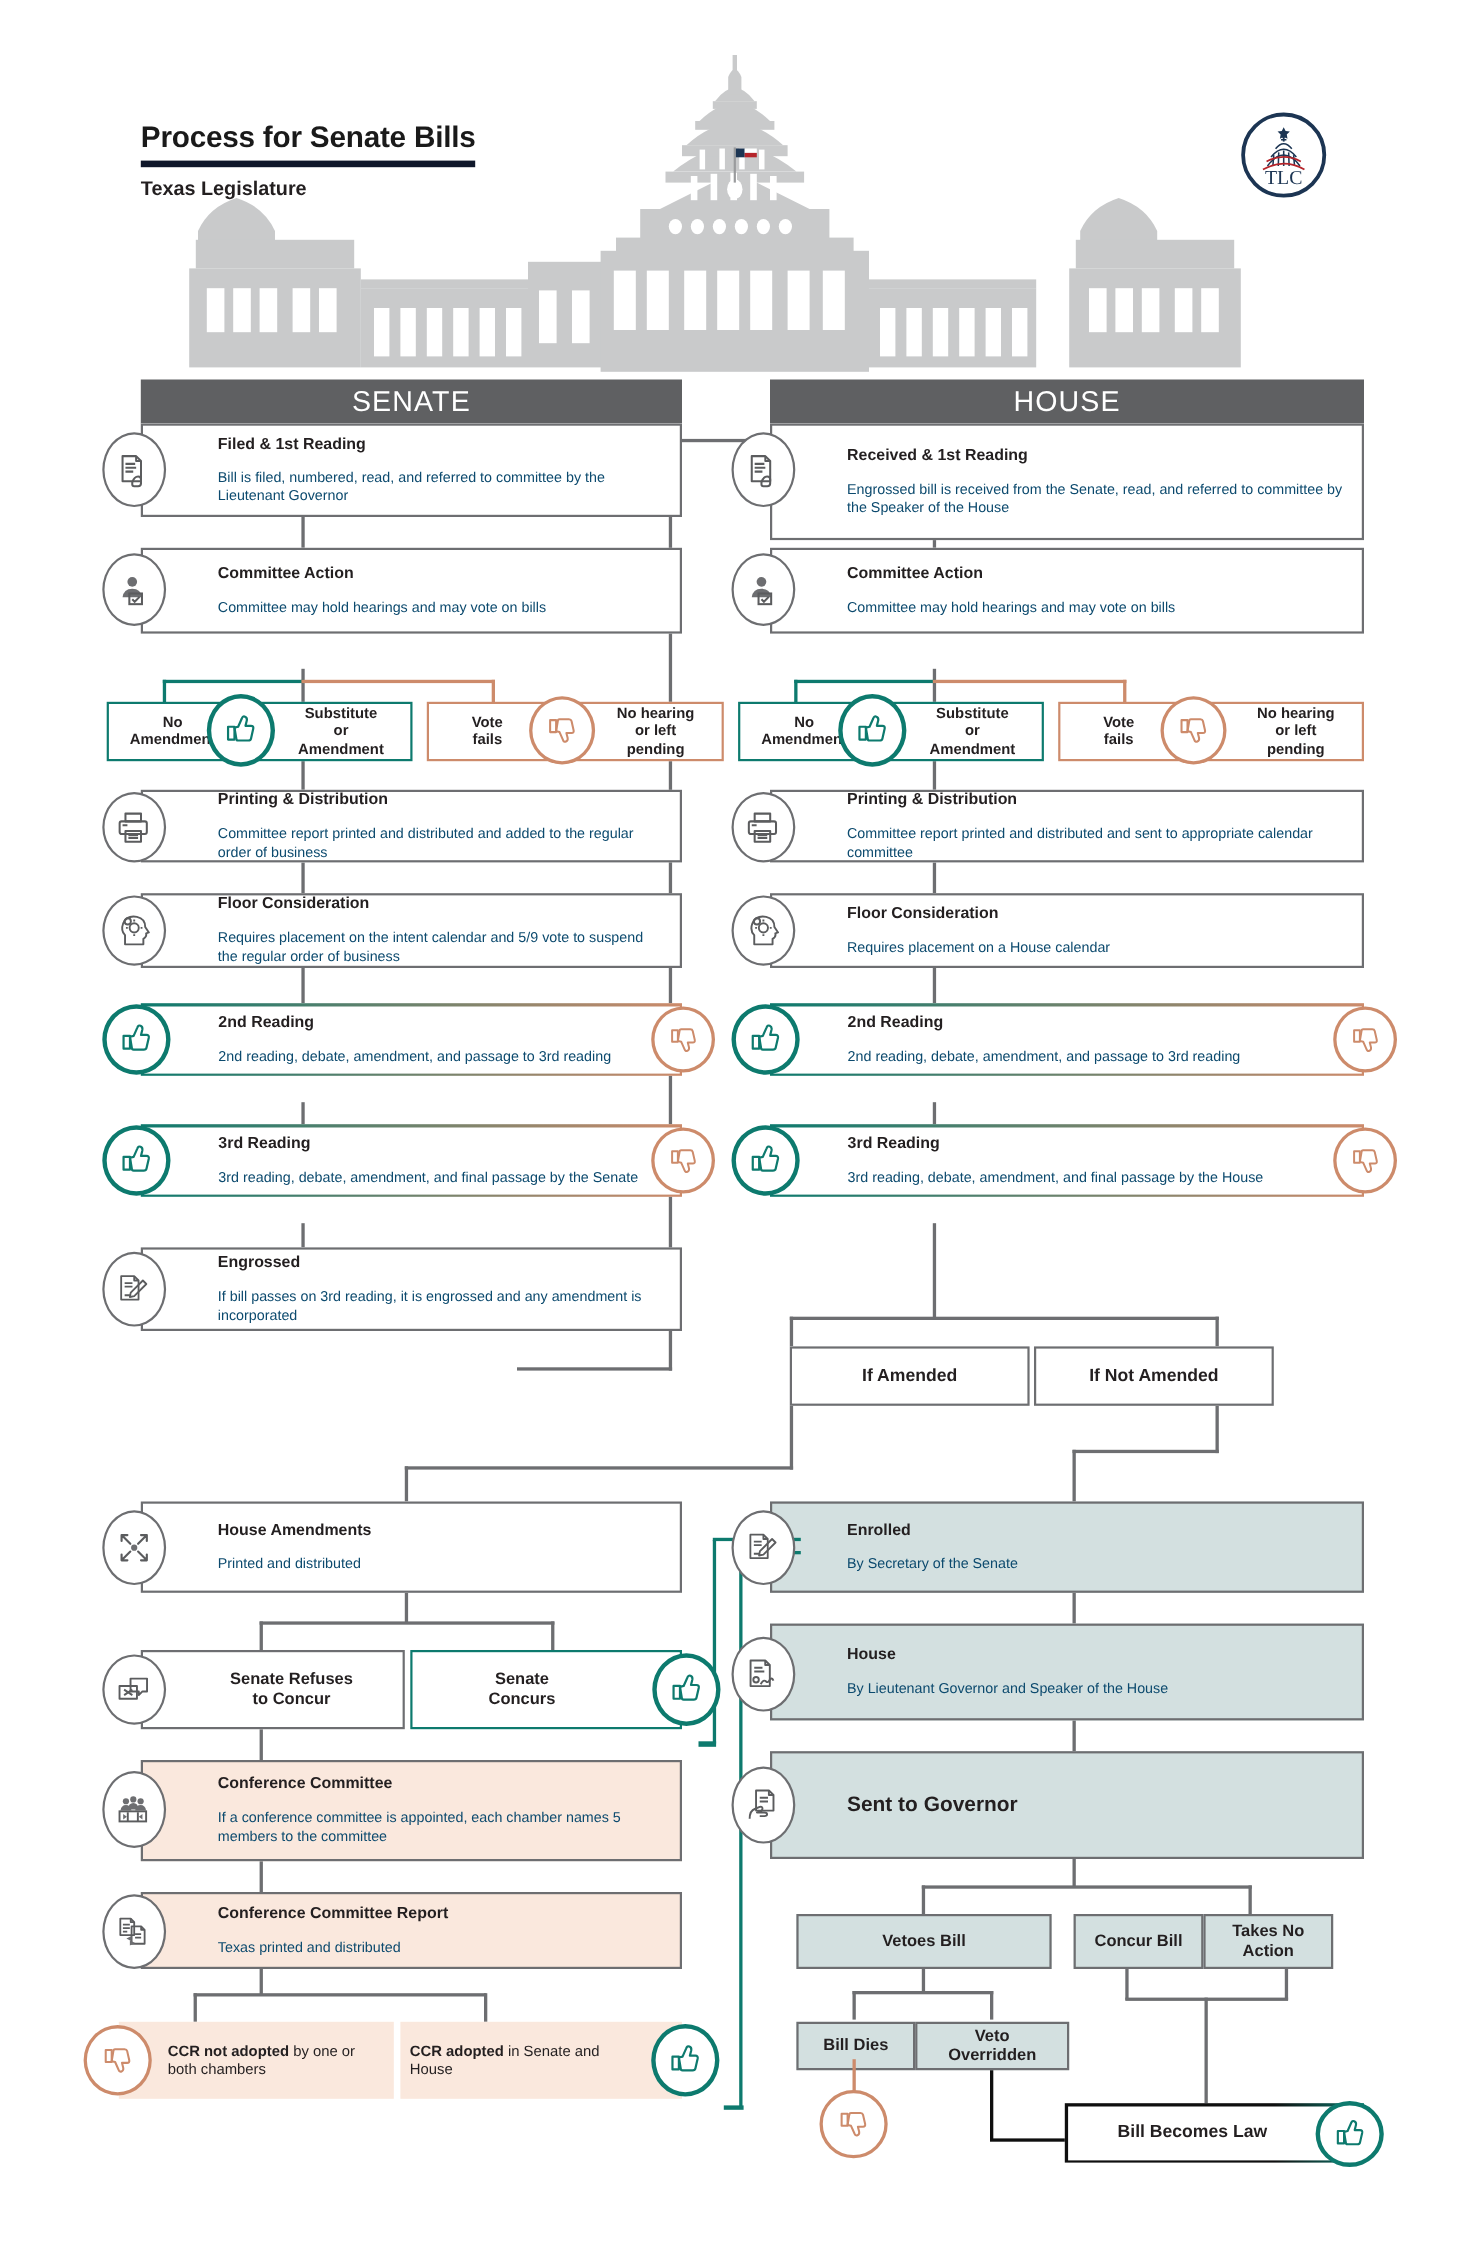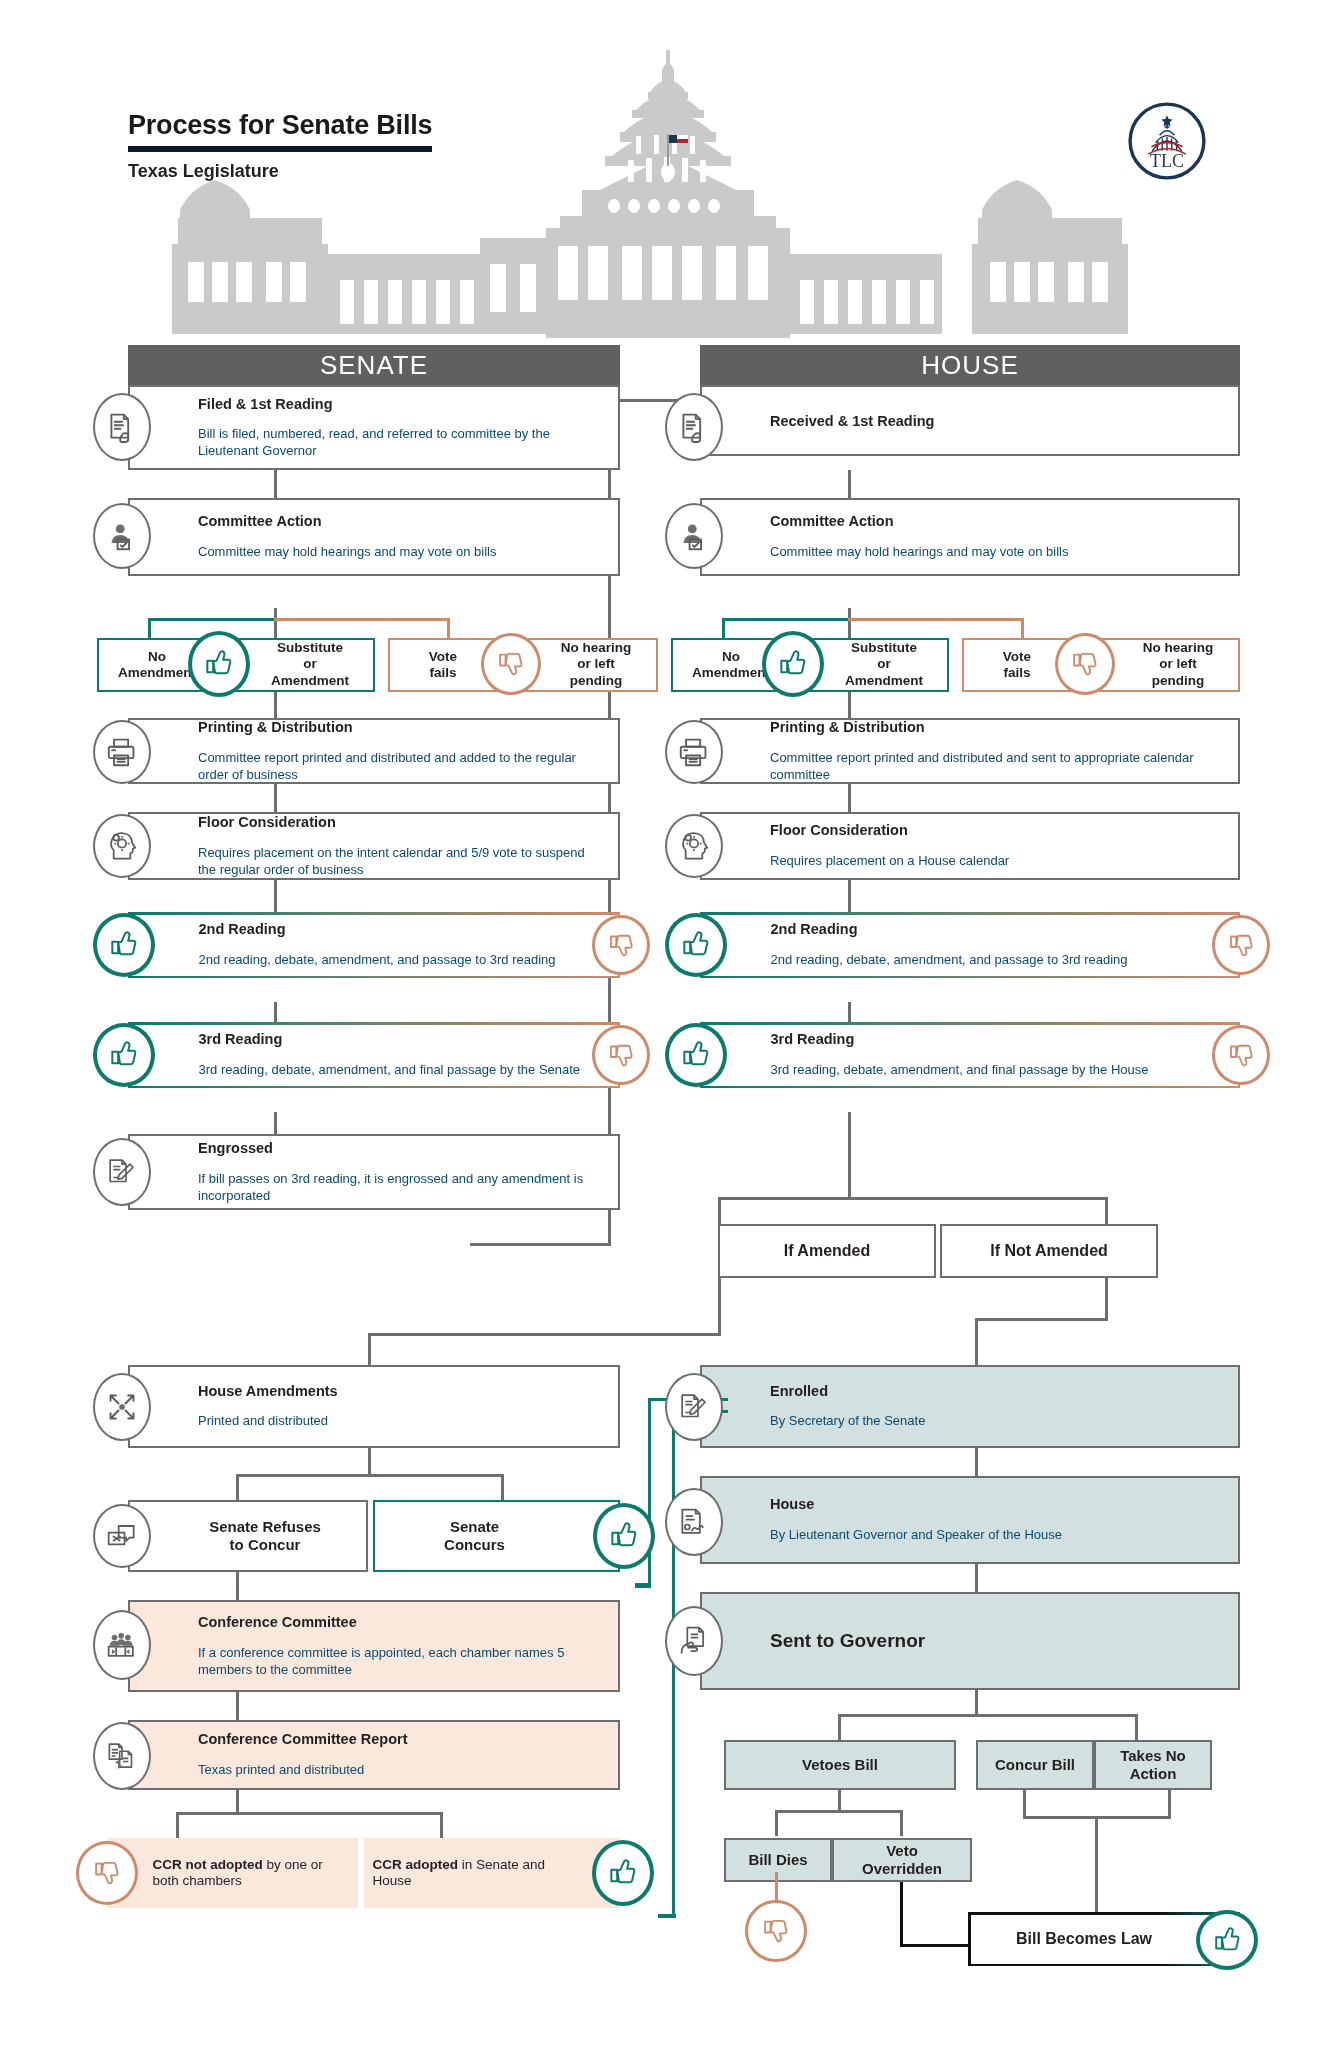--- a/index.html
+++ b/index.html
@@ -658,23 +658,24 @@
       </div>
     </div>
   </div>
 </div>
 <div class="badge teal" style="left:592px;top:1840px;width:62px;height:66px;">
   <svg width="30" height="30" viewBox="2 2 36 36" stroke="#0d7a6e">
       <use href="#i-thumb-up"></use>
     </svg>
 </div>
 
-<div class="card" style="left:700px;top:385px;width:540px;height:71px;">
+<div class="card" style="left:700px;top:385px;width:540px;height:106px;">
   <div class="body">
     <div class="ct">Received &amp; 1st Reading</div>
+    <div class="cd">Engrossed bill is received from the Senate, read, and referred to committee by the Speaker of the House</div>
   </div>
 </div>
 <div class="badge" style="left:665px;top:393px;width:58px;height:68px;">
   <svg width="30" height="34" viewBox="2 1 34 34">
       <use href="#i-doc-hand"></use>
     </svg>
 </div>
 
 <div class="card" style="left:700px;top:498px;width:540px;height:78px;">
   <div class="body">

